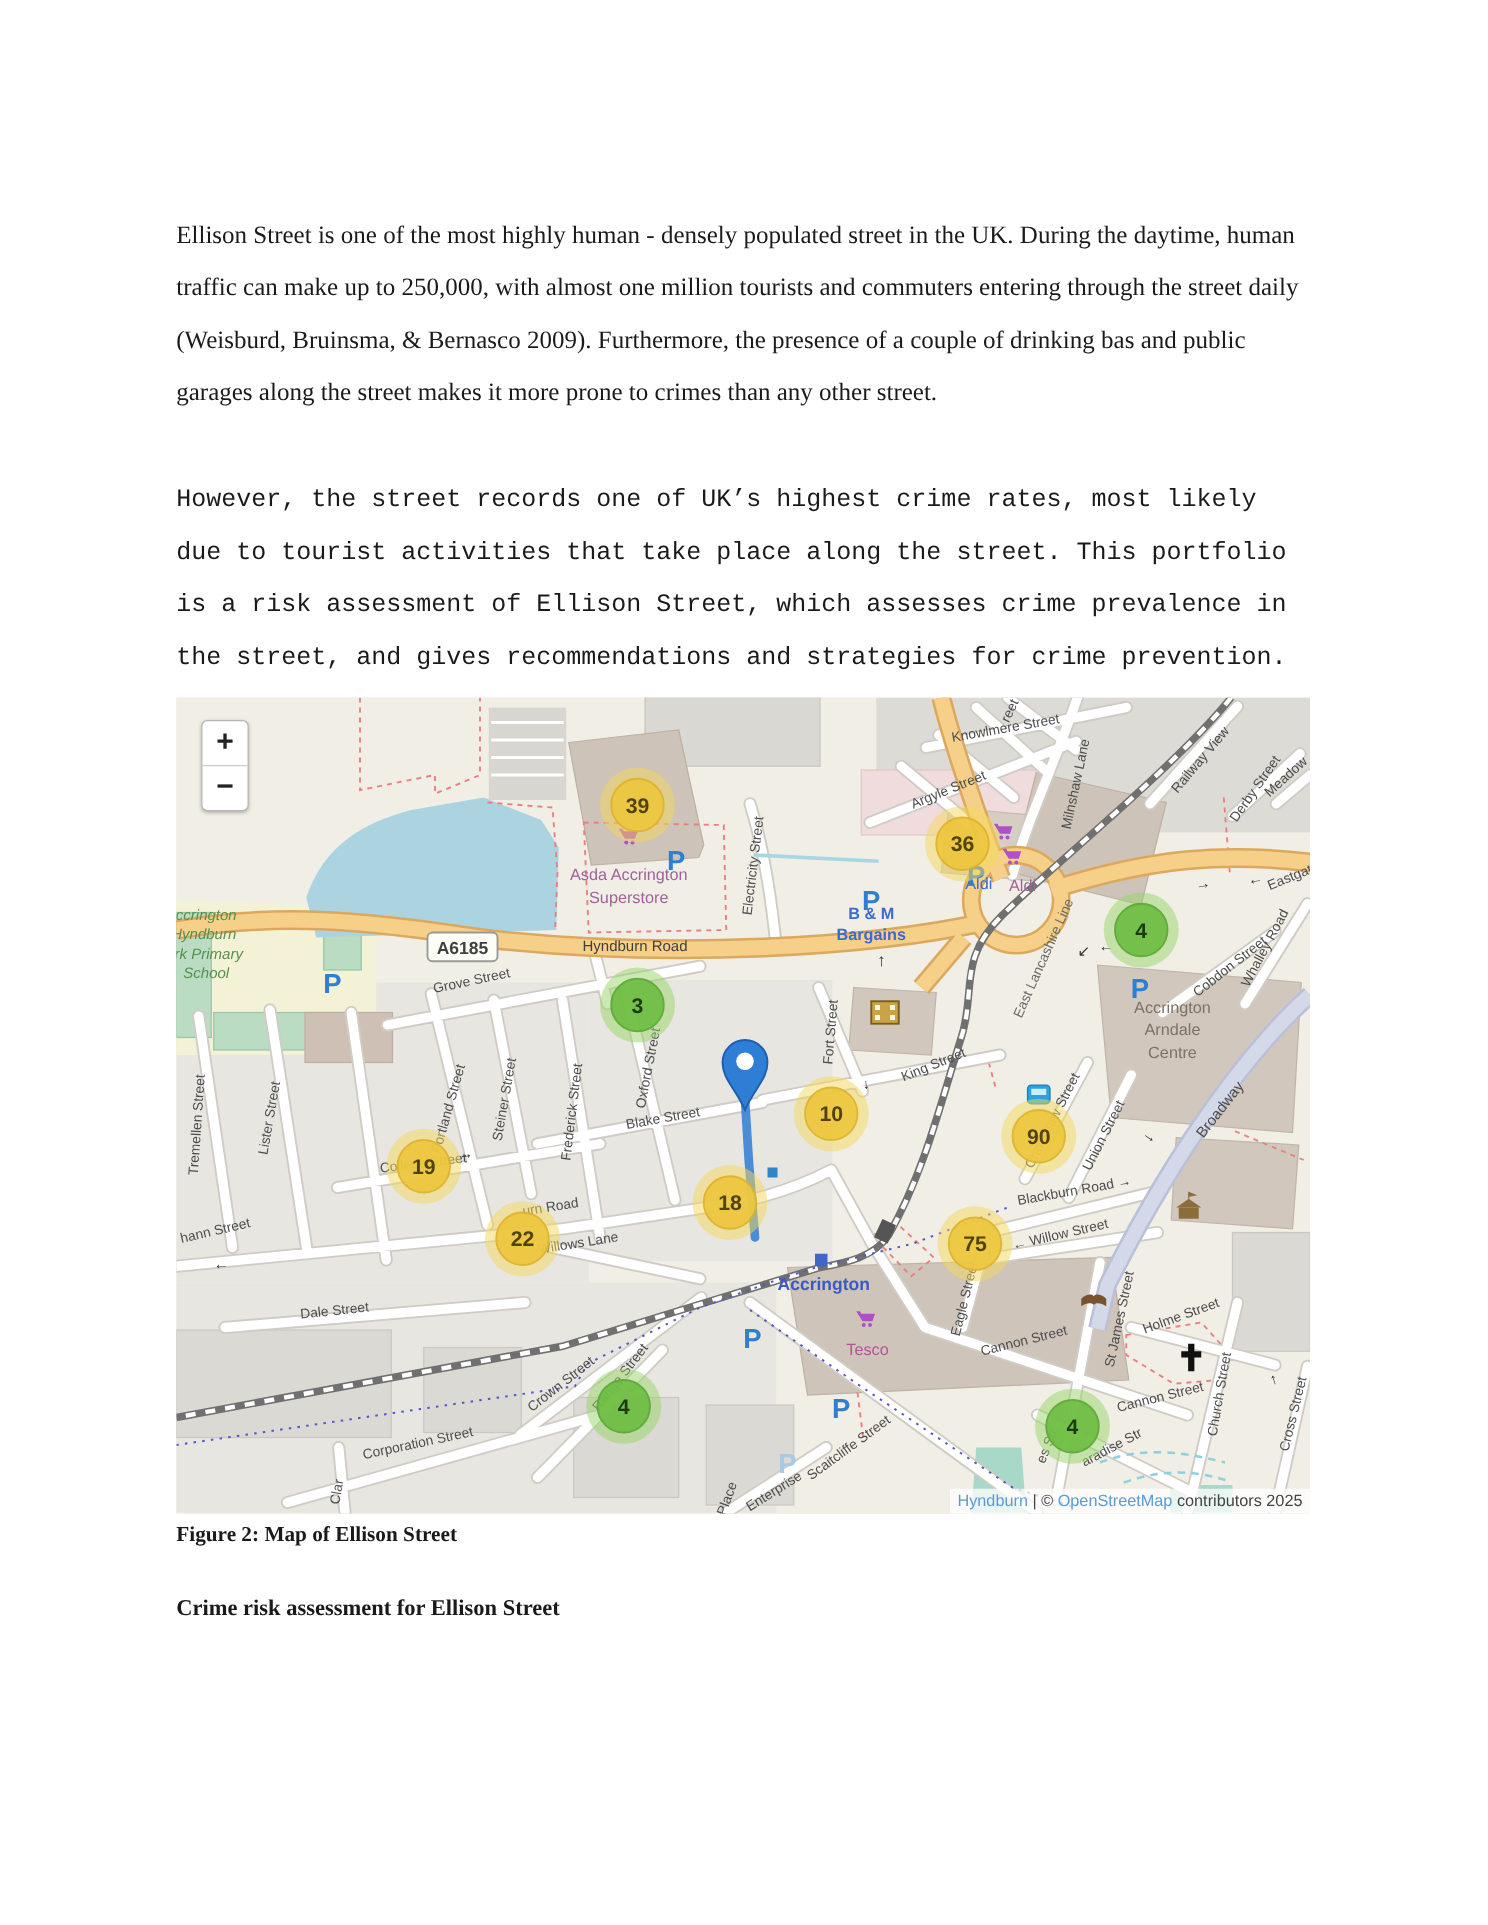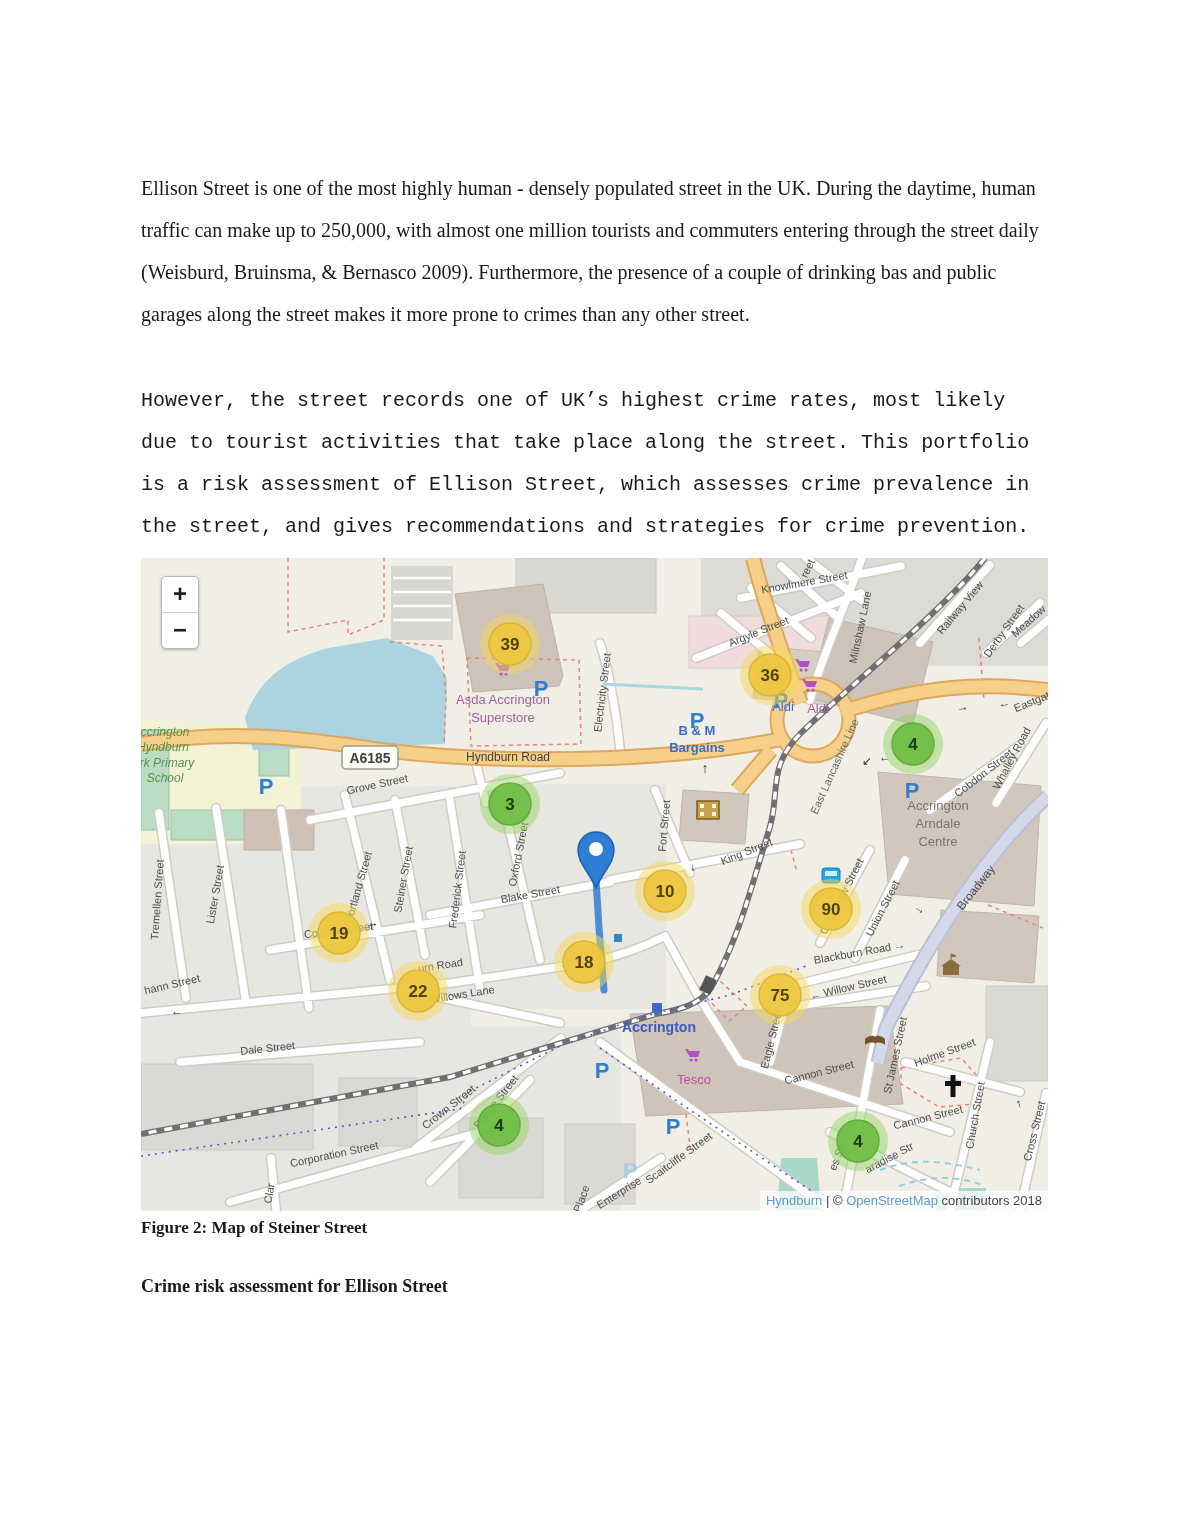--- a/index.html
+++ b/index.html
@@ -345,18 +345,18 @@
         <path d="M455,330 C447,312 437,305 437,292 a18,18 0 1 1 36,0 c0,13 -10,20 -18,38 z" fill="#2e7ed6" stroke="#1c5fae" stroke-width="1.5"></path>
         <circle cx="455" cy="291" r="7" fill="#ffffff"></circle>
       </g>
     </svg>
 
     <div id="zoom-control">
       <span class="zoom-btn" id="zoom-in">+</span>
       <span class="zoom-btn" id="zoom-out">−</span>
     </div>
 
-    <div id="attribution"><span class="maplink">Hyndburn</span><span> | © </span><span class="maplink">OpenStreetMap</span><span> contributors 2018</span></div>
+    <div id="attribution"><span class="maplink">Hyndburn</span><span> | © </span><span class="maplink">OpenStreetMap</span><span> contributors 2025</span></div>
   </div>
 
-  <div id="figure-caption">Figure 2: Map of Steiner Street</div>
+  <div id="figure-caption">Figure 2: Map of Ellison Street</div>
   <div id="section-heading">Crime risk assessment for Ellison Street</div>
 </div>
 
 </body></html>

